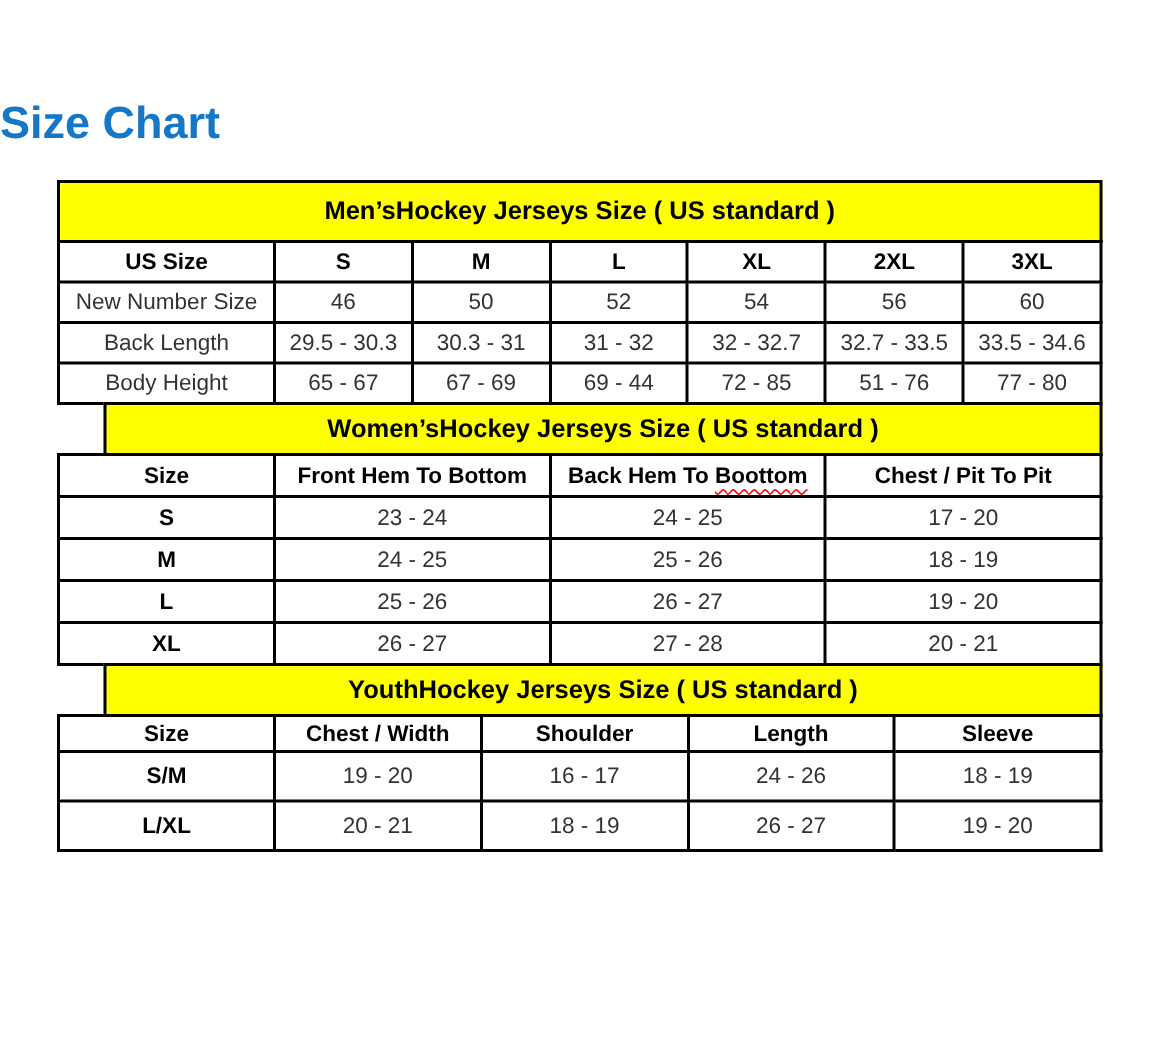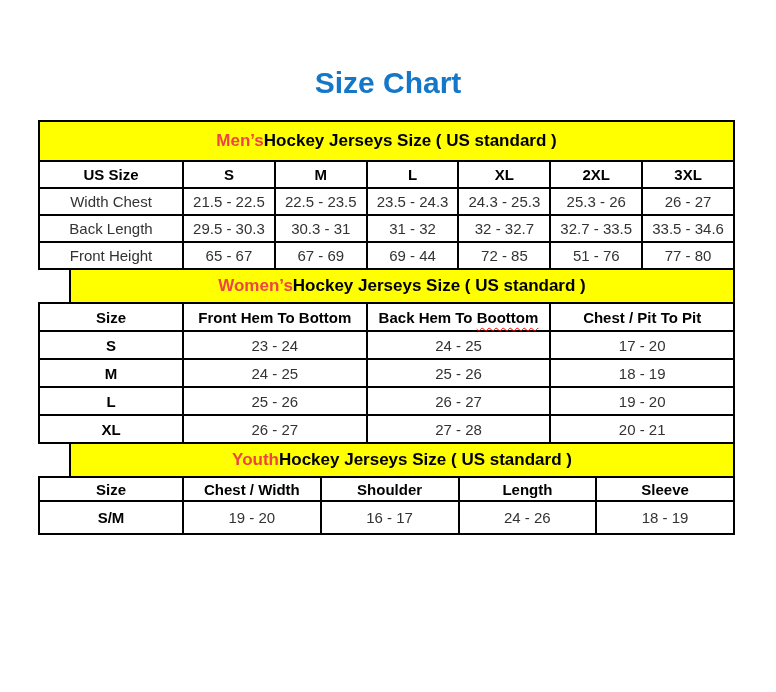--- a/index.html
+++ b/index.html
@@ -2,21 +2,21 @@
 <html><head>
 <meta charset="utf-8">
 <style>
   html, body { margin:0; padding:0; }
   body {
     width:776px; height:692px; background:#ffffff; overflow:hidden;
     font-family:"Liberation Sans", sans-serif; position:relative;
   }
   .page-title {
     position:absolute; top:66px; left:0; width:776px;
-    text-align:center; font-size:30px; font-weight:bold; color:#1577C8;
+    font-size:30px; font-weight:bold; color:#1577C8;
     letter-spacing:0px;
   }
   .size-table { position:absolute; left:38px; top:120px; width:697px; }
   .banner {
     background:#FFFF00; border:2px solid #000; box-sizing:border-box;
     display:flex; align-items:center; justify-content:center;
     font-weight:bold; font-size:17px; color:#000;
   }
   .banner-men { height:42px; }
   .banner-mid { height:36px; margin-top:-2px;margin-left:31px; }
@@ -25,21 +25,21 @@
     border:2px solid #000; text-align:center; vertical-align:middle;
     font-size:15px; color:#333; padding:0 2px; white-space:nowrap;
   }
   .grid tr.head td { font-weight:bold; color:#000; }
   .grid td.blab { font-weight:bold; color:#000; }
   .c0 { width:144px; }
   .men td { height:25px; }
   .women td { height:26px; }
   .youth tr.head td { height:22px; }
   .youth td { height:31px; }
-  .hl { color:#ef4444; }
+  .hl { color:#000000; }
   .wavy {
     text-decoration:underline; text-decoration-style:wavy;
     text-decoration-color:#FF0000; text-decoration-thickness:1px;
     text-underline-offset:4px;
     text-align:center;
   }
 </style>
 </head>
 <body>
 
@@ -65,39 +65,39 @@
         <tr class="head">
       <td>US Size</td>
       <td>S</td>
       <td>M</td>
       <td>L</td>
       <td>XL</td>
       <td>2XL</td>
       <td>3XL</td>
     </tr>
     <tr>
-      <td>Width Chest</td>
-      <td>21.5 - 22.5</td>
-      <td>22.5 - 23.5</td>
-      <td>23.5 - 24.3</td>
-      <td>24.3 - 25.3</td>
-      <td>25.3 - 26</td>
-      <td>26 - 27</td>
+      <td>New Number Size</td>
+      <td>46</td>
+      <td>50</td>
+      <td>52</td>
+      <td>54</td>
+      <td>56</td>
+      <td>60</td>
     </tr>
     <tr>
       <td>Back Length</td>
       <td>29.5 - 30.3</td>
       <td>30.3 - 31</td>
       <td>31 - 32</td>
       <td>32 - 32.7</td>
       <td>32.7 - 33.5</td>
       <td>33.5 - 34.6</td>
     </tr>
     <tr>
-      <td>Front Height</td>
+      <td>Body Height</td>
       <td>65 - 67</td>
       <td>67 - 69</td>
       <td>69 - 44</td>
       <td>72 - 85</td>
       <td>51 - 76</td>
       <td>77 - 80</td>
     </tr>
   </tbody>
     </table>
 
@@ -166,16 +166,23 @@
       <td>Length</td>
       <td>Sleeve</td>
     </tr>
     <tr>
       <td class="blab">S/M</td>
       <td>19 - 20</td>
       <td>16 - 17</td>
       <td>24 - 26</td>
       <td>18 - 19</td>
     </tr>
+    <tr>
+      <td class="blab">L/XL</td>
+      <td>20 - 21</td>
+      <td>18 - 19</td>
+      <td>26 - 27</td>
+      <td>19 - 20</td>
+    </tr>
   </tbody>
     </table>
 
 </div>
 
 </body></html>

